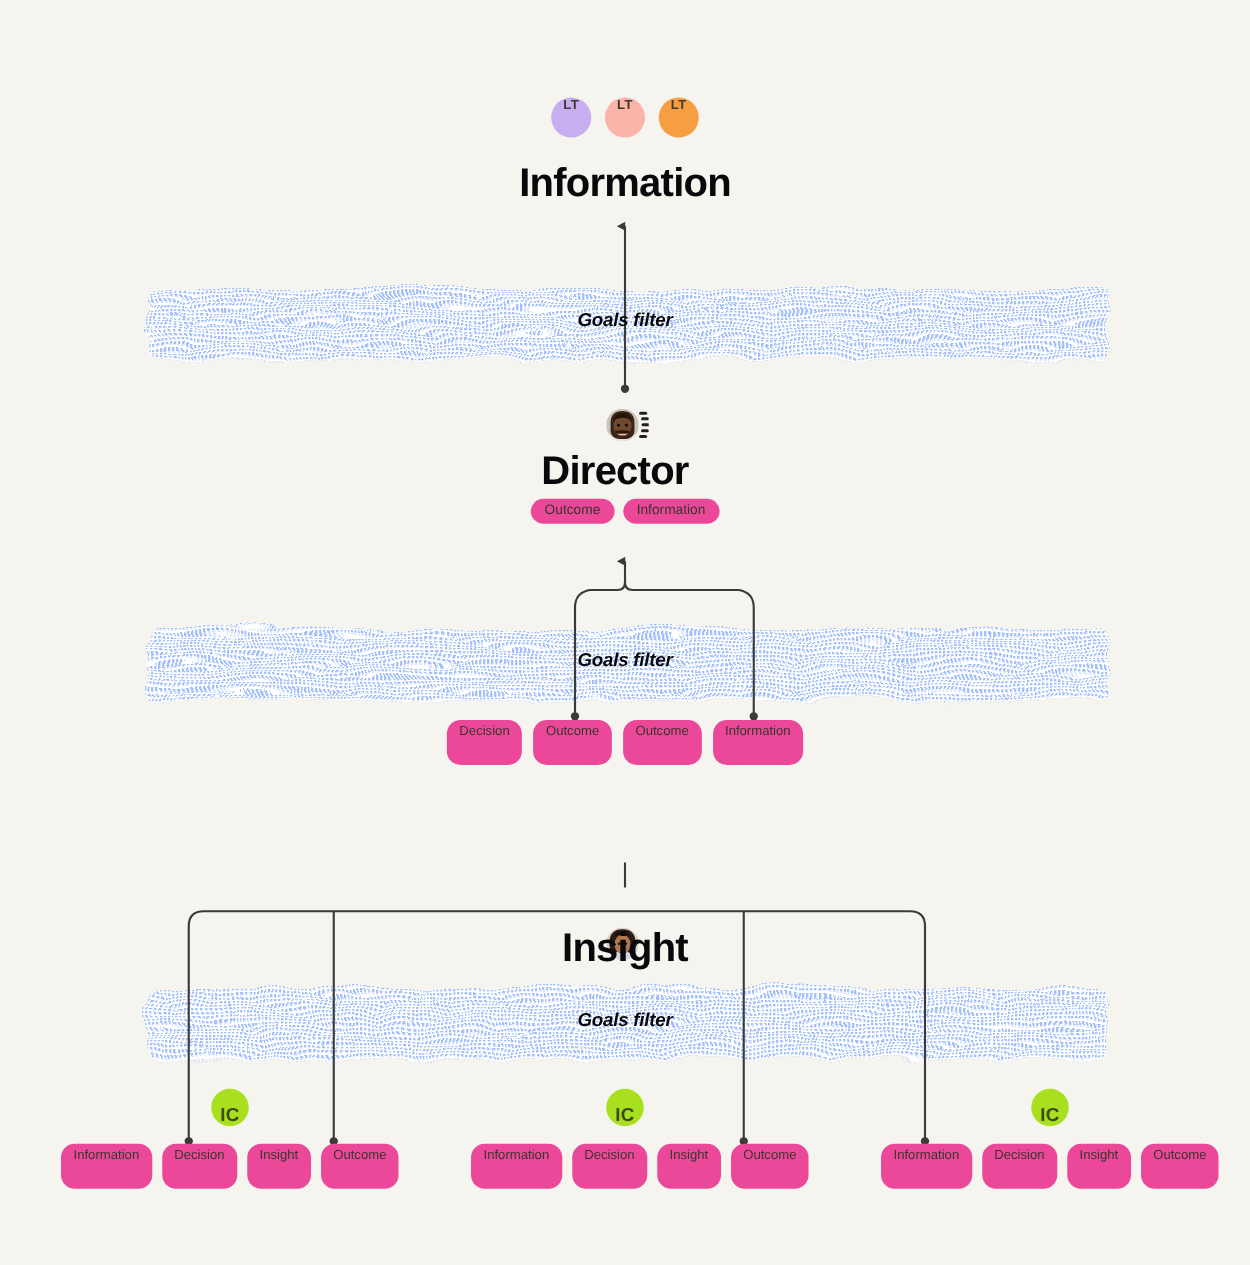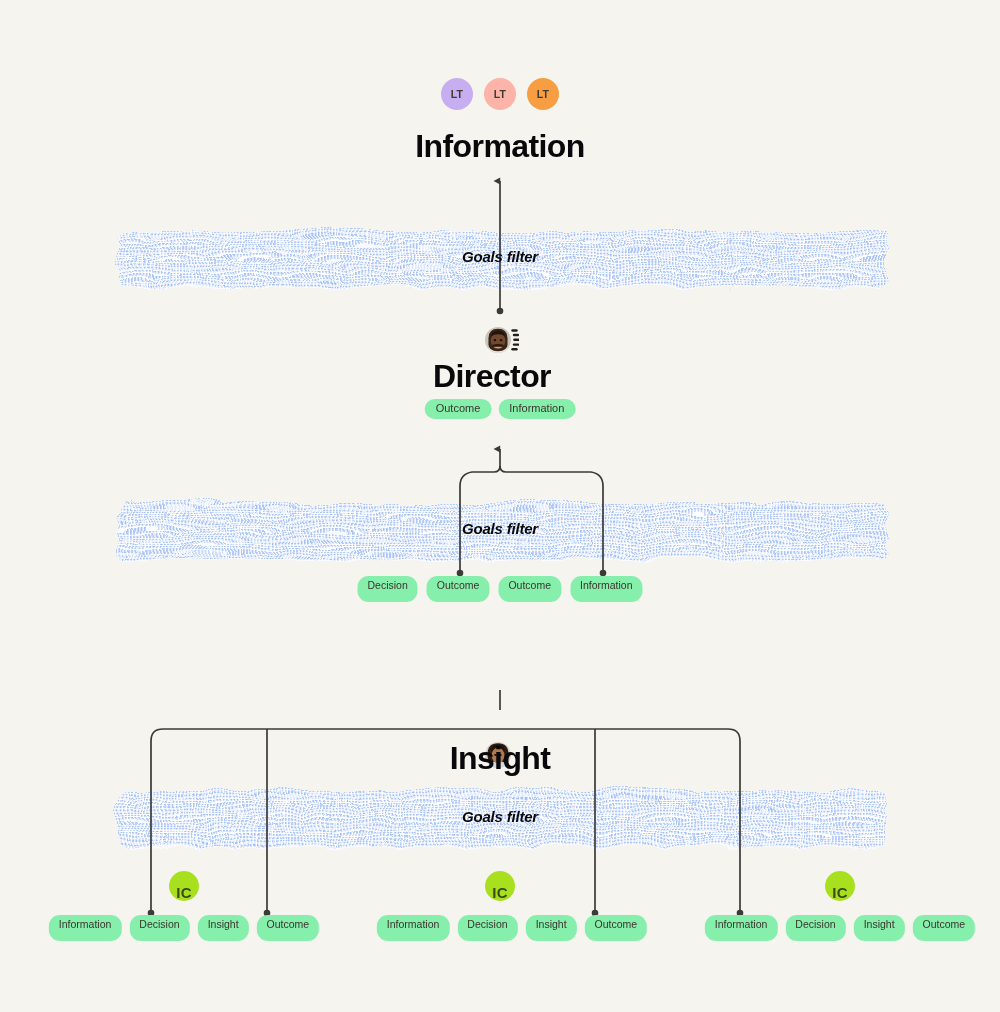--- a/index.html
+++ b/index.html
@@ -23,21 +23,21 @@
     font-size:31px;font-weight:bold;color:#09090B;
     letter-spacing:-0.6px;text-align:center;white-space:nowrap;
     transform:translateX(-50%);
   }
   .role-title.big{font-size:32px;}
 
   
   .ava-row{display:flex;gap:11px;transform:translateX(-50%);}
   .ava{
     width:32px;height:32px;border-radius:50%;
-    display:flex;align-items:center;justify-content:center;
+    display:flex;align-items:flex-start;justify-content:center;
     font-size:10.5px;font-weight:bold;color:#3F3A2E;letter-spacing:.3px;
   }
   .ic-badge{
     width:30px;height:30px;border-radius:50%;
     display:flex;align-items:flex-end;justify-content:center;
     font-size:15px;font-weight:bold;color:#3C4A12;letter-spacing:.3px;
     transform:translateX(-50%);
   }
 
   
@@ -46,25 +46,25 @@
     width:30px;height:30px;border-radius:50%;
     overflow:hidden;position:absolute;left:0;top:2px;
     border:2px solid #F6F4EF;box-sizing:border-box;
   }
   .photo svg{display:block;width:100%;height:100%;}
   .dash-arc{position:absolute;right:-2px;top:2px;width:16px;height:30px;}
 
   
   .tag-row{display:flex;gap:7px;transform:translateX(-50%);align-items:center;}
   .tag{
-    background:#86efac;border-radius:11px;
+    background:#ec4899;border-radius:11px;
     padding:4px 11px 5px 11px;
     font-size:11px;color:#3A352C;white-space:nowrap;line-height:1;
   }
-  .tag.sm{font-size:10.5px;padding:4px 10px 11px 10px;}
+  .tag.sm{font-size:10.5px;padding:4px 10px 21px 10px;}
 
   
   .gf-label{
     font-size:15px;font-weight:bold;color:#09090B;
     transform:translateX(-50%);white-space:nowrap;letter-spacing:-.2px;
     z-index:4;position:absolute;font-style:italic;
   }
 </style>
 </head>
 <body>

